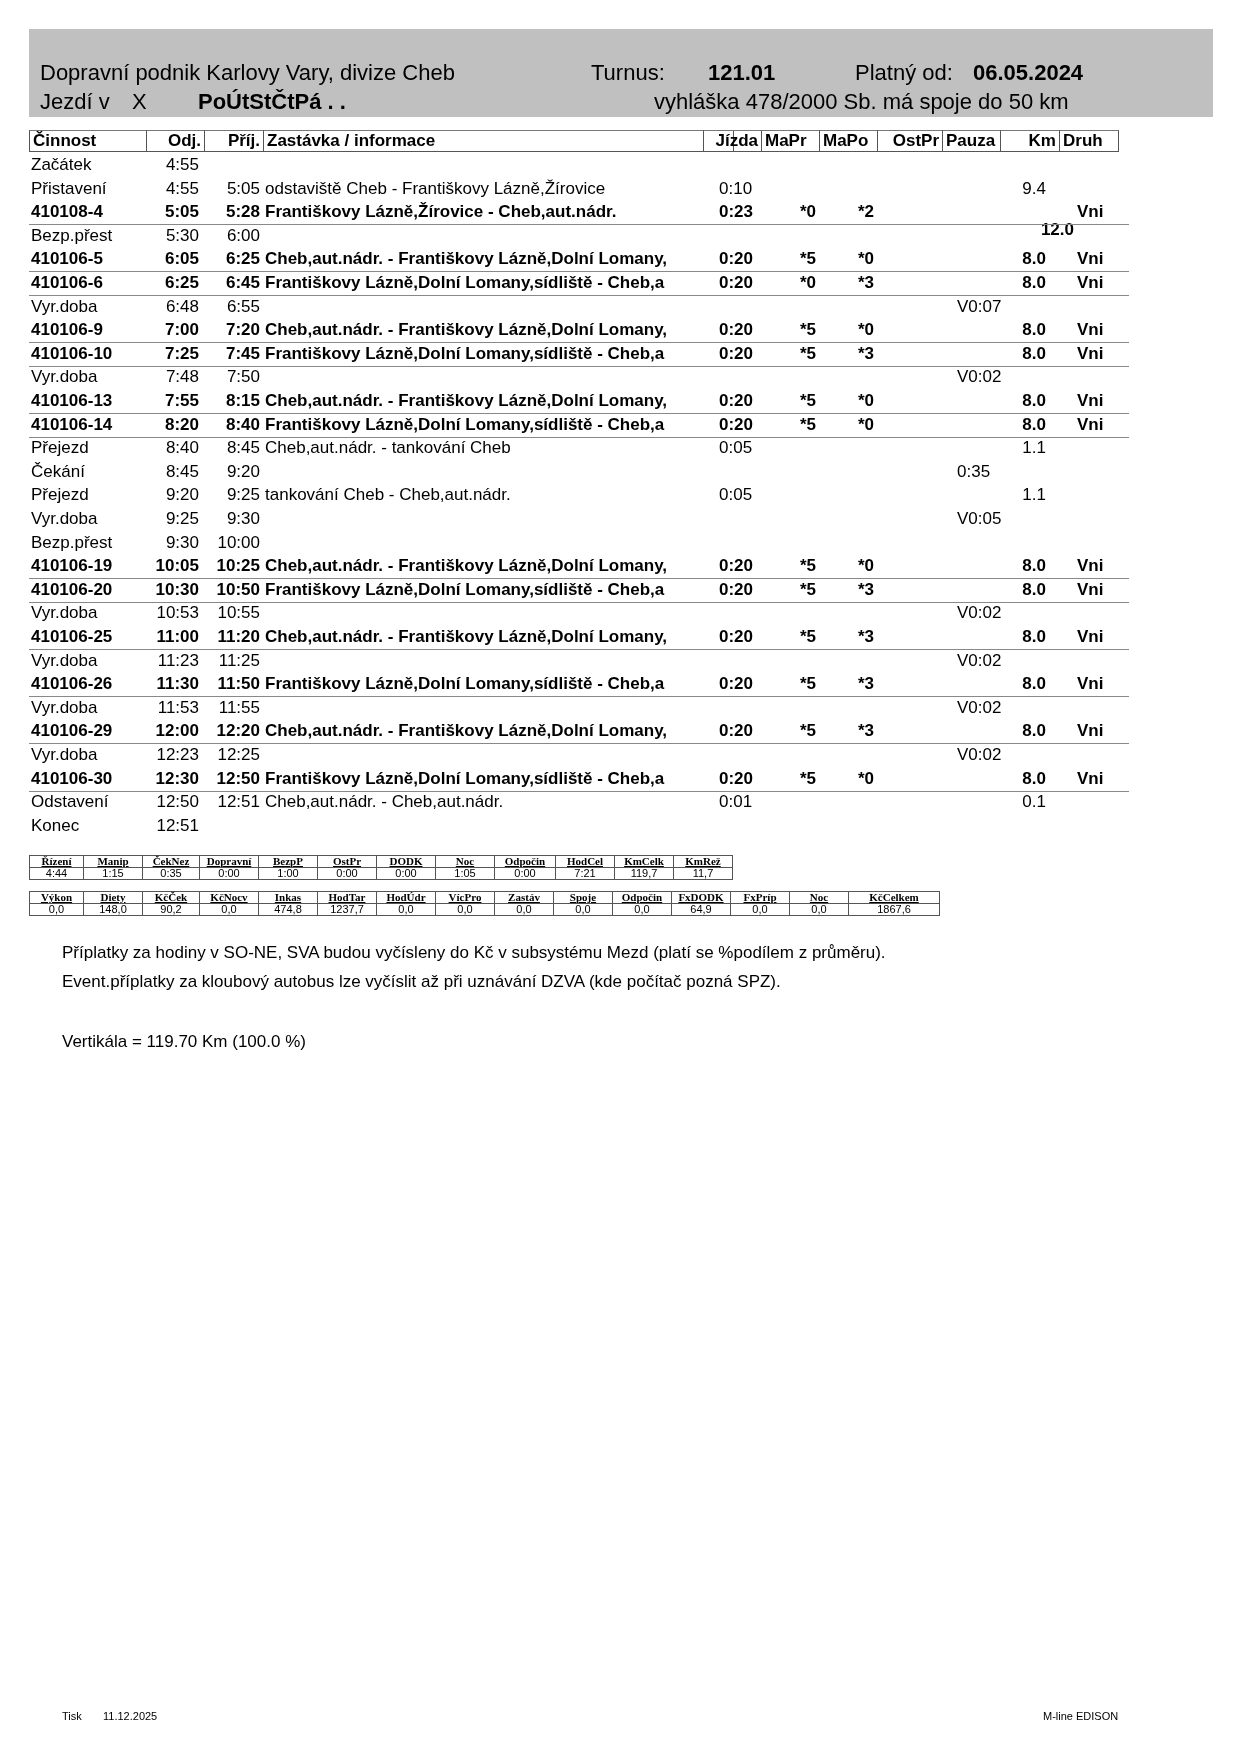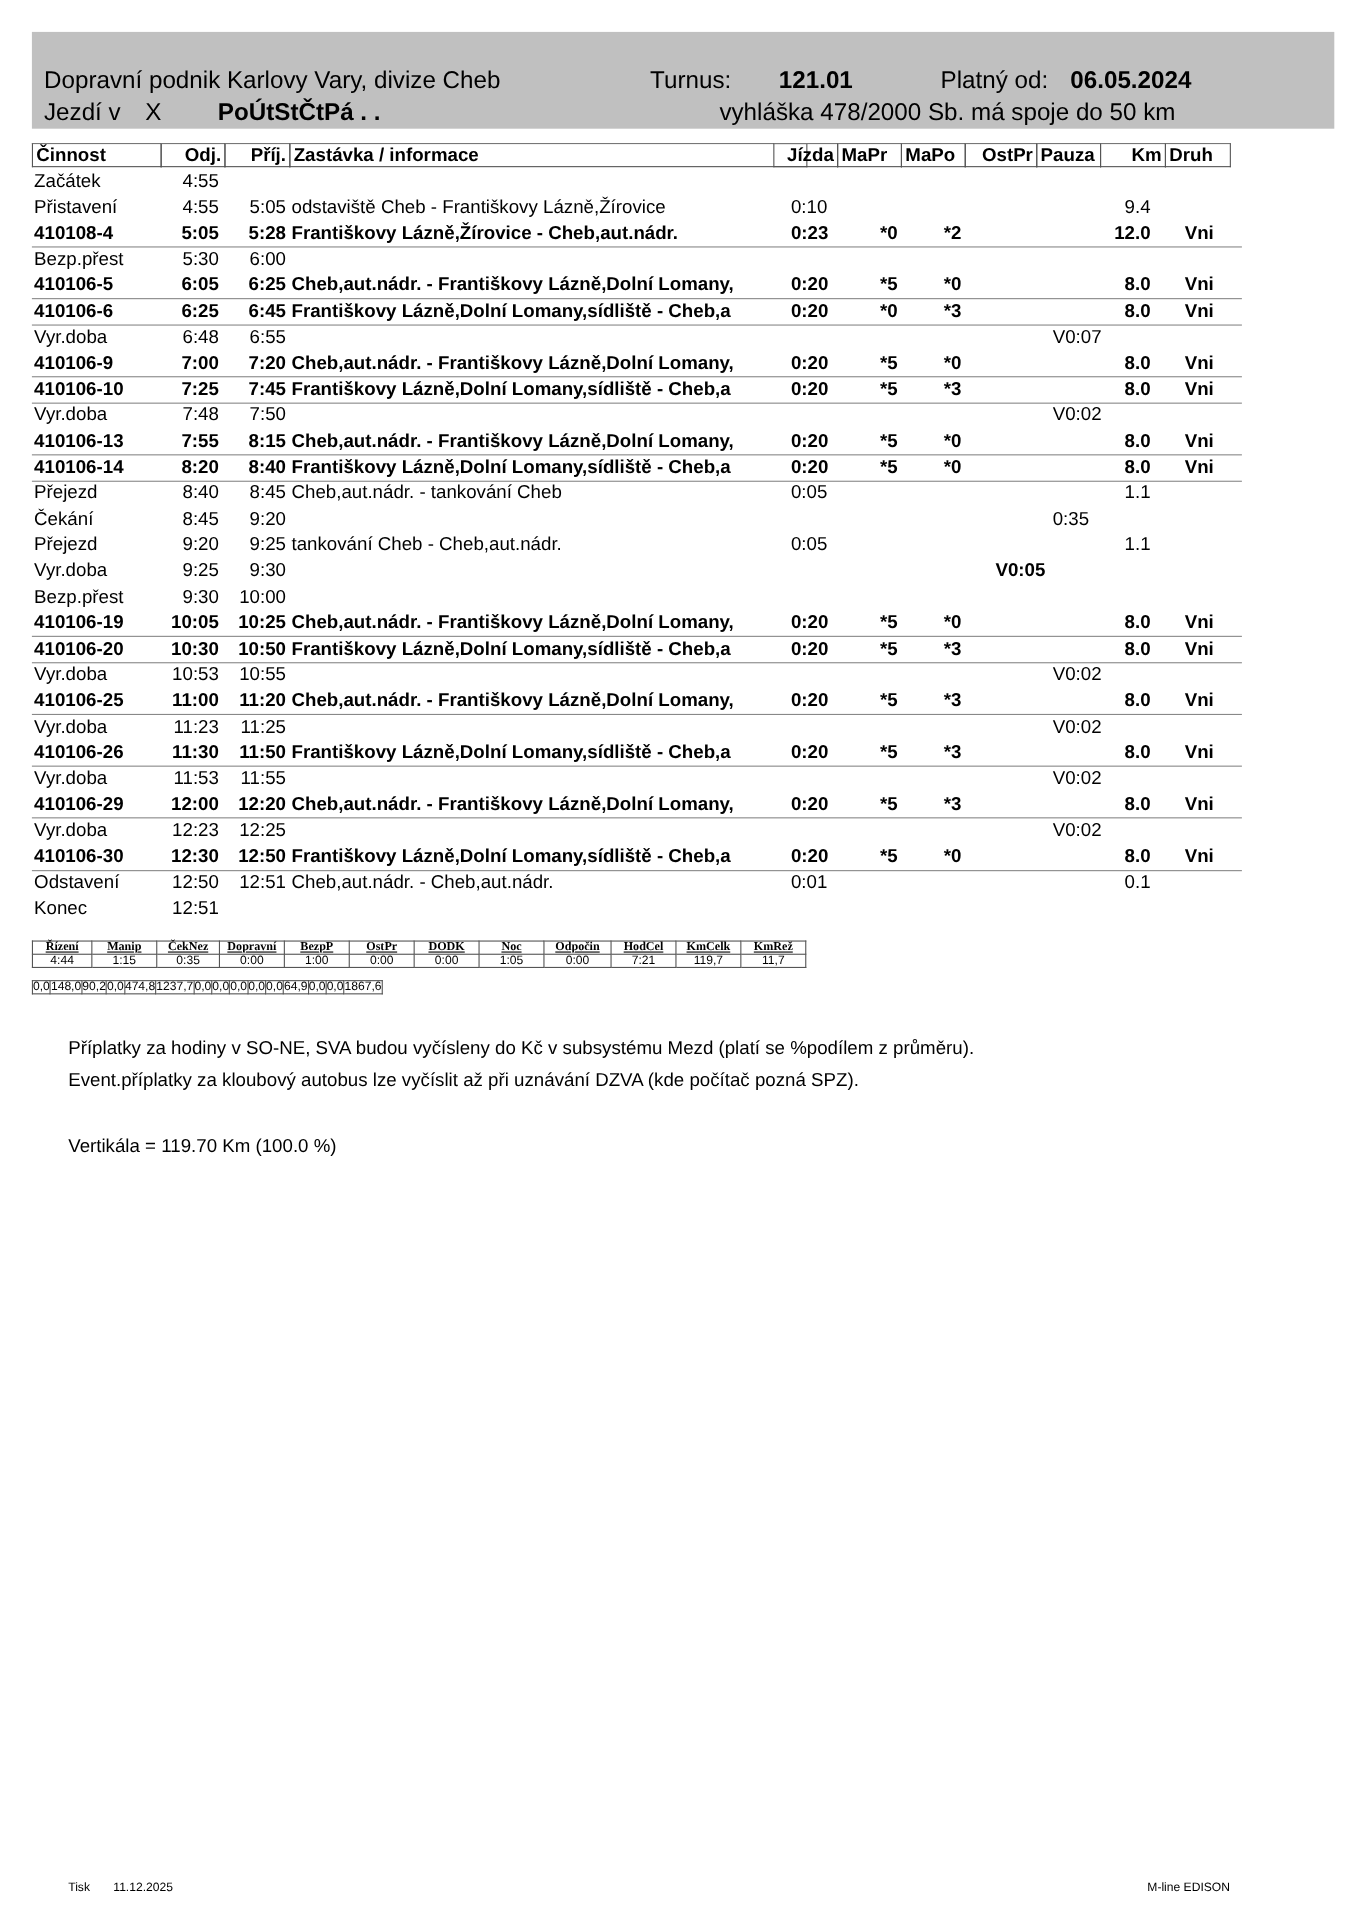--- a/index.html
+++ b/index.html
@@ -85,21 +85,21 @@
     <div class="row bold sep" style="top: 47.2px;">
     <span class="c" style="left:2px;">410108-4</span>
     <span class="c r" style="left:100px; width:70px;">5:05</span>
     <span class="c r" style="left:160px; width:71px;">5:28</span>
     <span class="c" style="left:236px;">Františkovy Lázně,Žírovice - Cheb,aut.nádr.</span>
     <span class="c" style="left:690px;">0:23</span>
     <span class="c" style="left:771px;">*0</span>
     <span class="c" style="left:829px;">*2</span>
     <span class="c" style="left:862px;"></span>
     <span class="c" style="left:928px;"></span>
-    <span class="c r" style="left:960px; width:57px;">12.0</span>
+    <span class="c r" style="left:988px; width:57px;margin-top:18px;">12.0</span>
     <span class="c" style="left:1048px;">Vni</span>
   </div>
     <div class="row" style="top: 70.8px;">
     <span class="c" style="left:2px;">Bezp.přest</span>
     <span class="c r" style="left:100px; width:70px;">5:30</span>
     <span class="c r" style="left:160px; width:71px;">6:00</span>
     <span class="c" style="left:236px;"></span>
     <span class="c" style="left:690px;"></span>
     <span class="c" style="left:771px;"></span>
     <span class="c" style="left:829px;"></span>
@@ -253,21 +253,21 @@
   </div>
     <div class="row" style="top: 354px;">
     <span class="c" style="left:2px;">Vyr.doba</span>
     <span class="c r" style="left:100px; width:70px;">9:25</span>
     <span class="c r" style="left:160px; width:71px;">9:30</span>
     <span class="c" style="left:236px;"></span>
     <span class="c" style="left:690px;"></span>
     <span class="c" style="left:771px;"></span>
     <span class="c" style="left:829px;"></span>
     <span class="c" style="left:862px;"></span>
-    <span class="c" style="left:876px;font-weight:bold;">V0:05</span>
+    <span class="c" style="left:928px;">V0:05</span>
     <span class="c r" style="left:960px; width:57px;"></span>
     <span class="c" style="left:1048px;"></span>
   </div>
     <div class="row" style="top: 377.6px;">
     <span class="c" style="left:2px;">Bezp.přest</span>
     <span class="c r" style="left:100px; width:70px;">9:30</span>
     <span class="c r" style="left:160px; width:71px;">10:00</span>
     <span class="c" style="left:236px;"></span>
     <span class="c" style="left:690px;"></span>
     <span class="c" style="left:771px;"></span>
@@ -462,20 +462,37 @@
         <td class="v">1:05</td>
         <td class="v">0:00</td>
         <td class="v">7:21</td>
         <td class="v">119,7</td>
         <td class="v">11,7</td>
       </tr>
 </tbody>
   </table>
 <table class="sumtbl" id="sum2" style="left:29px; top:891px;">
   <tbody>
+      <tr id="sum2-h">
+        <td class="h" style="width: 53px;">Výkon</td>
+        <td class="h" style="width: 58px;">Diety</td>
+        <td class="h" style="width: 56px;">KčČek</td>
+        <td class="h" style="width: 58px;">KčNocv</td>
+        <td class="h" style="width: 58px;">Inkas</td>
+        <td class="h" style="width: 58px;">HodTar</td>
+        <td class="h" style="width: 58px;">HodÚdr</td>
+        <td class="h" style="width: 58px;">VícPro</td>
+        <td class="h" style="width: 58px;">Zastáv</td>
+        <td class="h" style="width: 58px;">Spoje</td>
+        <td class="h" style="width: 58px;">Odpočin</td>
+        <td class="h" style="width: 58px;">FxDODK</td>
+        <td class="h" style="width: 58px;">FxPríp</td>
+        <td class="h" style="width: 58px;">Noc</td>
+        <td class="h" style="width: 90px;">KčCelkem</td>
+      </tr>
   <tr id="sum2-v">
         <td class="v">0,0</td>
         <td class="v">148,0</td>
         <td class="v">90,2</td>
         <td class="v">0,0</td>
         <td class="v">474,8</td>
         <td class="v">1237,7</td>
         <td class="v">0,0</td>
         <td class="v">0,0</td>
         <td class="v">0,0</td>

